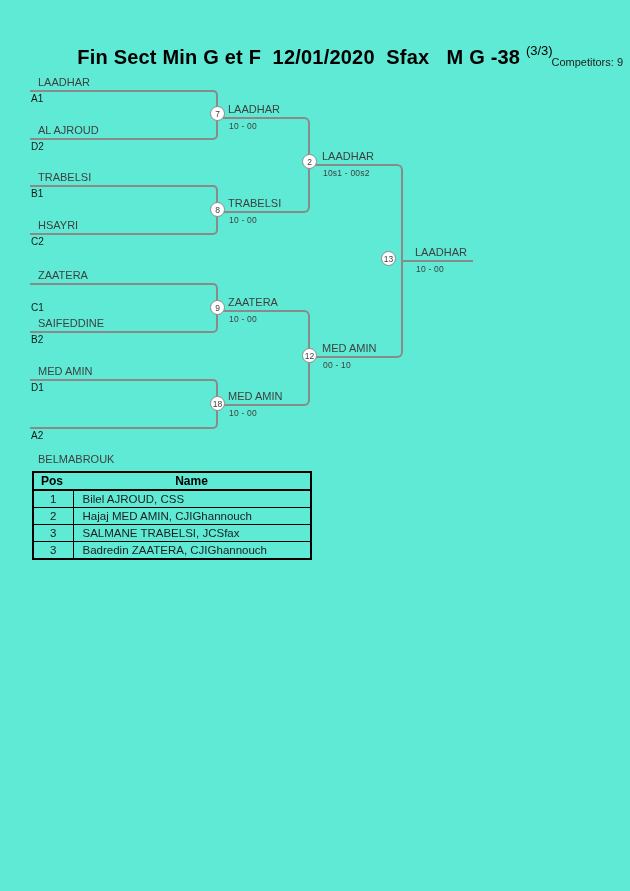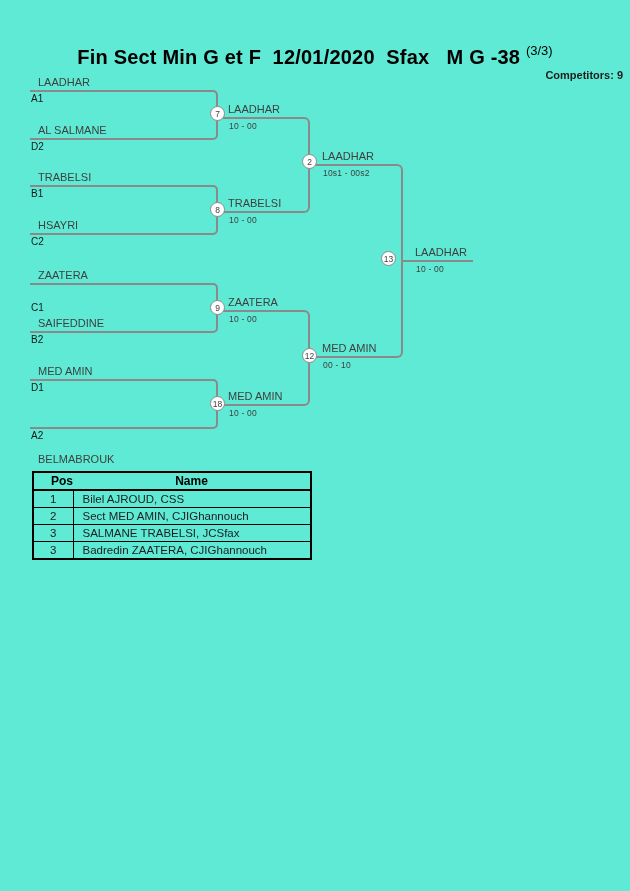--- a/index.html
+++ b/index.html
@@ -7,21 +7,21 @@
     position:relative;width:630px;height:891px;background:#5eead4;overflow:hidden;
     font-family:"Liberation Sans","DejaVu Sans",sans-serif;color:#000;padding-left:11px;
   }
   
   .title{
     position:absolute;top:44px;left:0;width:630px;text-align:center;
     font-size:20px;font-weight:bold;white-space:pre;letter-spacing:.2px;
   }
   .title sup{font-size:13px;font-weight:400;position:relative;top:-1px;letter-spacing:0;}
   .competitors{
-    position:absolute;top:69px;right:18px;font-size:11px;color:#1d1d1d;font-weight:bold;
+    position:absolute;top:56px;right:18px;font-size:11px;color:#1d1d1d;
   }
   
   .mbox{
     position:absolute;left:30px;width:188px;box-sizing:border-box;
     border-top:2px solid #8a8a8a;border-right:2px solid #8a8a8a;border-bottom:2px solid #8a8a8a;
     border-top-right-radius:5px;border-bottom-right-radius:5px;
   }
   .conn{position:absolute;box-sizing:border-box;}
   .conn.down{border-top:2px solid #8a8a8a;border-right:2px solid #8a8a8a;border-top-right-radius:6px;}
   .conn.up{border-bottom:2px solid #8a8a8a;border-right:2px solid #8a8a8a;border-bottom-right-radius:6px;}
@@ -40,42 +40,42 @@
     position:absolute;left:32px;top:453px;width:280px;text-align:center;
     font-size:12.5px;font-weight:bold;color:#111;
   }
   table.results{
     position:absolute;left:32px;top:471px;width:280px;border-collapse:collapse;
     border:2px solid #000;font-size:11.5px;color:#1d1d1d;table-layout:fixed;
   }
   table.results th{
     border-bottom:2px solid #000;font-size:12px;font-weight:bold;height:16px;padding:0;color:#000;
   }
-  table.results th.h-pos{width:32px;text-align:right;padding-left:7px;}
+  table.results th.h-pos{width:32px;text-align:left;padding-left:7px;}
   table.results th.h-name{text-align:center;}
   table.results td{height:16px;padding:0;border-top:1px solid #000;}
   table.results td.c-pos{width:32px;text-align:center;border-right:1px solid #000;}
   table.results td.c-name{padding-left:9px;text-align:left;}
 </style>
 </head>
 <body>
 
 <div class="page">
 
   <div class="title"><span>Fin Sect Min G et F  12/01/2020  Sfax   M G -38</span> <sup>(3/3)</sup></div>
   <div class="competitors">Competitors: 9</div>
 
   <div class="mbox" style="top:90px;height:50px;"></div>
   <div class="mbox" style="top:185px;height:50px;"></div>
   <div class="mbox" style="top:283px;height:50px;"></div>
   <div class="mbox" style="top:379px;height:50px;"></div>
 
   <div class="pname" style="left:38px;top:76px;">LAADHAR</div>
   <div class="seed" style="left:31px;top:93px;">A1</div>
-  <div class="pname" style="left:38px;top:124px;">AL SALMANE</div>
+  <div class="pname" style="left:38px;top:124px;">AL AJROUD</div>
   <div class="seed" style="left:31px;top:141px;">D2</div>
 
   <div class="pname" style="left:38px;top:171px;">TRABELSI</div>
   <div class="seed" style="left:31px;top:188px;">B1</div>
   <div class="pname" style="left:38px;top:219px;">HSAYRI</div>
   <div class="seed" style="left:31px;top:236px;">C2</div>
 
   <div class="pname" style="left:38px;top:269px;">ZAATERA</div>
   <div class="seed" style="left:31px;top:286px;margin-top:16px;">C1</div>
   <div class="pname" style="left:38px;top:317px;">SAIFEDDINE</div>
@@ -128,21 +128,21 @@
         <th class="h-name">Name</th>
       </tr>
     </thead>
     <tbody>
       <tr>
         <td class="c-pos">1</td>
         <td class="c-name">Bilel AJROUD, CSS</td>
       </tr>
       <tr>
         <td class="c-pos">2</td>
-        <td class="c-name">Sect MED AMIN, CJIGhannouch</td>
+        <td class="c-name">Hajaj MED AMIN, CJIGhannouch</td>
       </tr>
       <tr>
         <td class="c-pos">3</td>
         <td class="c-name">SALMANE TRABELSI, JCSfax</td>
       </tr>
       <tr>
         <td class="c-pos">3</td>
         <td class="c-name">Badredin ZAATERA, CJIGhannouch</td>
       </tr>
     </tbody>

